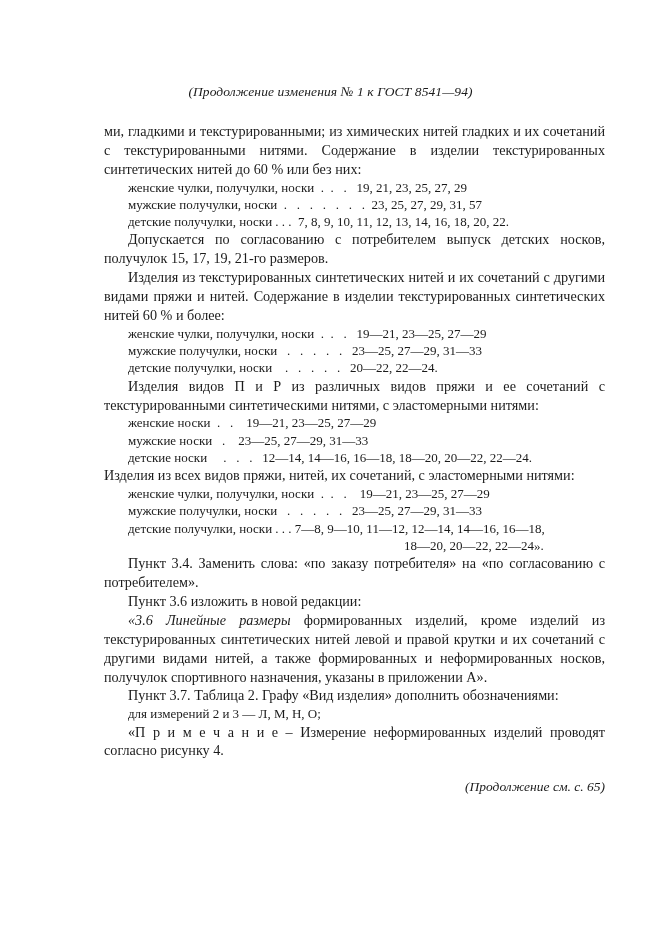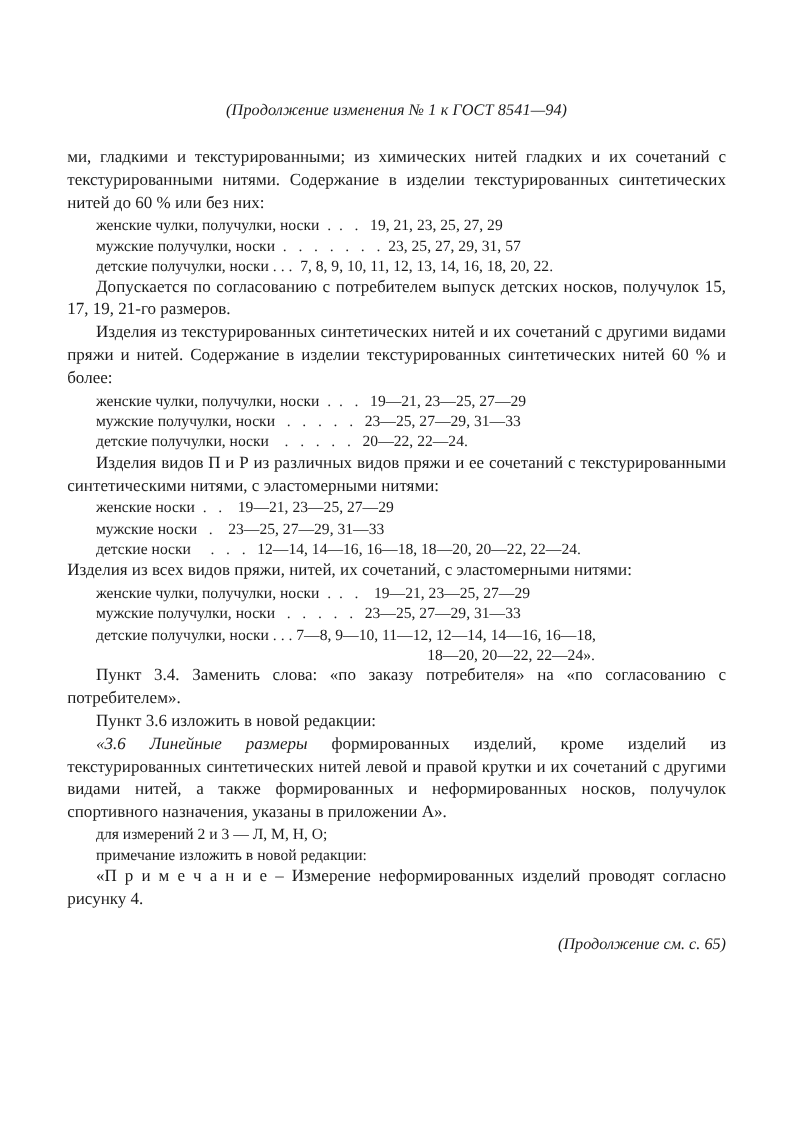--- a/index.html
+++ b/index.html
@@ -25,20 +25,21 @@
     text-align: center;
     font-style: italic;
     font-size: 13.5px;
     margin-bottom: 22px;
     letter-spacing: 0.1px;
   }
   .body-text {
     font-size: 14.2px;
     line-height: 1.33;
     text-align: justify;
+    margin-left: 48px;
   }
   p {
     margin: 0;
   }
   p.indent {
     text-indent: 24px;
   }
   p.plain {
     text-indent: 0;
   }
@@ -98,23 +99,23 @@
     <p class="listline">мужские получулки, носки   .   .   .   .   .   23—25, 27—29, 31—33</p>
     <p class="listline">детские получулки, носки . . . 7—8, 9—10, 11—12, 12—14, 14—16, 16—18,</p>
     <p class="listline cont">18—20, 20—22, 22—24».</p>
 
     <p class="indent">Пункт 3.4. Заменить слова: «по заказу потребителя» на «по согласованию с потребителем».</p>
 
     <p class="indent">Пункт 3.6 изложить в новой редакции:</p>
 
     <p class="indent"><span class="italic">«3.6 Линейные размеры</span><span> формированных изделий, кроме изделий из текстурированных синтетических нитей левой и правой крутки и их сочетаний с другими видами нитей, а также формированных и неформированных носков, получулок спортивного назначения, указаны в приложении А».</span></p>
 
+    <p class="indent">Пункт 3.7. Таблица 2. Графу «Вид изделия» дополнить обозначениями:</p>
 
     <p class="listline">для измерений 2 и 3 — Л, М, Н, О;</p>
-    <p class="listline">примечание изложить в новой редакции:</p>
 
     <p class="indent"><span>«П р и м е ч а н и е</span><span> – Измерение неформированных изделий проводят согласно рисунку 4.</span></p>
 
   </div>
 
   <div class="footer-note">(Продолжение см. с. 65)</div>
 
 </div>
 
 </body></html>

